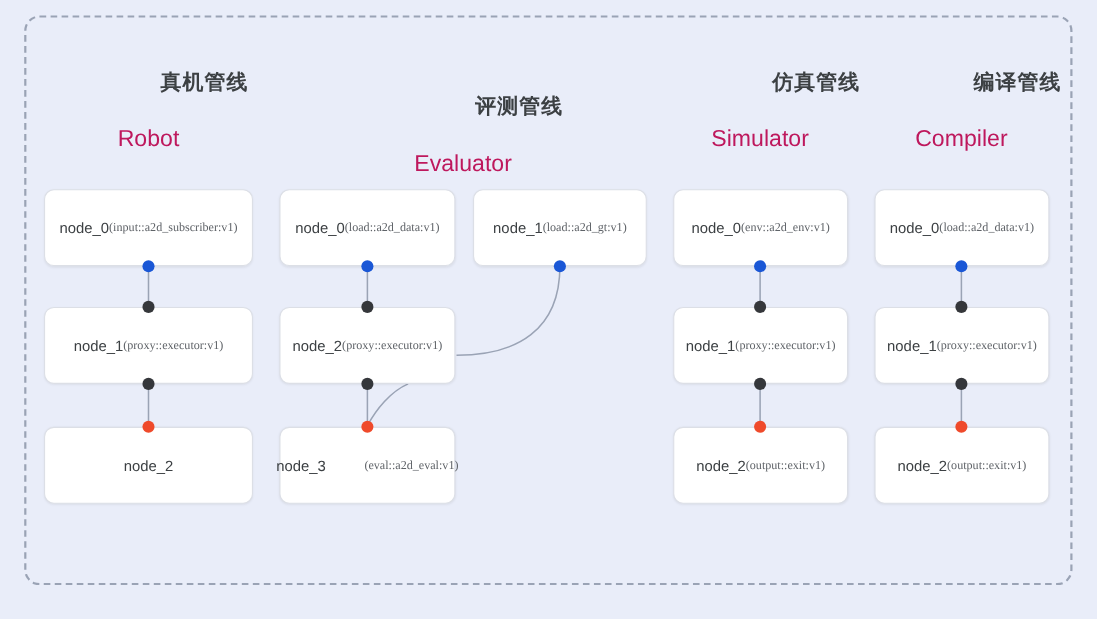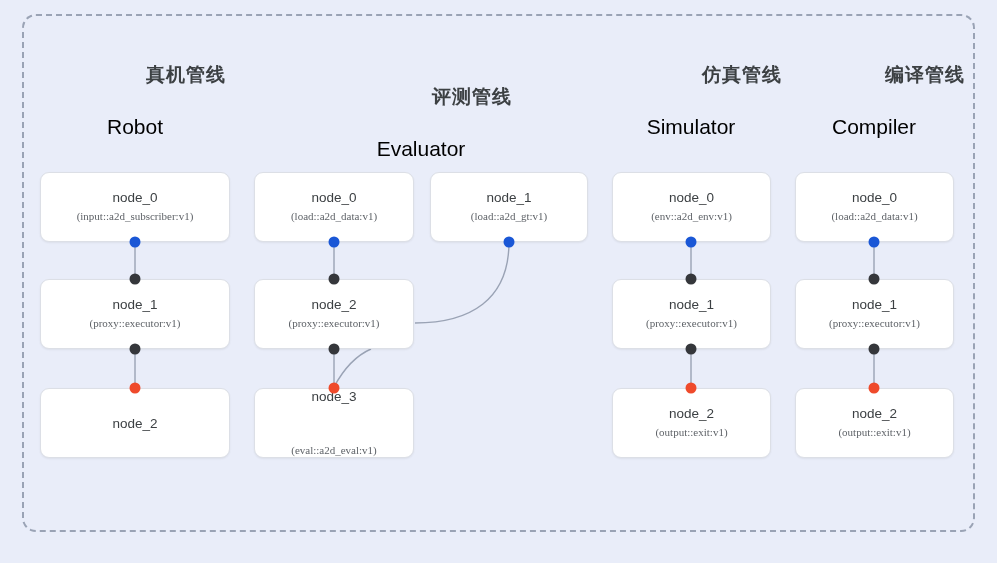--- a/index.html
+++ b/index.html
@@ -47,21 +47,21 @@
     color: #3c4043;
     letter-spacing: 1px;
     white-space: nowrap;
     text-align: right;
   }
   .col-header .en {
     display: block;
     margin-top: 27px;
     font-size: 21px;
     font-weight: 400;
-    color: #000000;
+    color: #be185d;
     white-space: nowrap;
   }
 
   
   #edges {
     position: absolute;
     left: 0;
     top: 0;
     width: 997px;
     height: 563px;
@@ -70,21 +70,21 @@
 
   
   .node {
     position: absolute;
     box-sizing: border-box;
     background: #ffffff;
     border: 1px solid #dcdfe6;
     border-radius: 9px;
     box-shadow: 0 1px 2px rgba(60,64,67,0.08);
     display: flex;
-    flex-direction: column;
+    flex-direction: row;
     align-items: center;
     justify-content: center;
     z-index: 3;
   }
   .node .nid {
     font-size: 13.5px;
     color: #3c4043;
     line-height: 19px;
     white-space: nowrap;
   }

